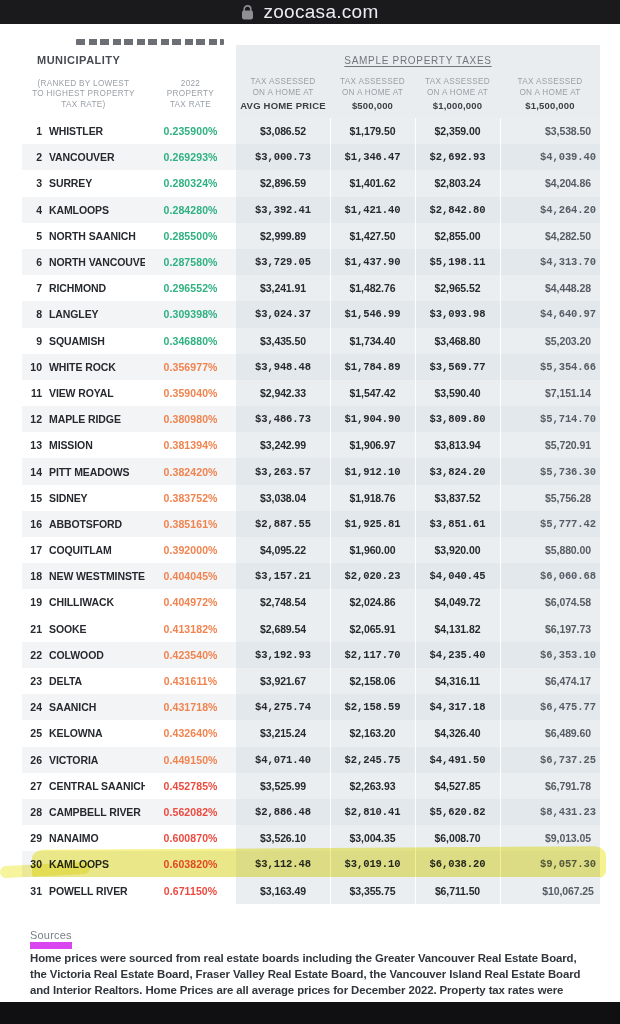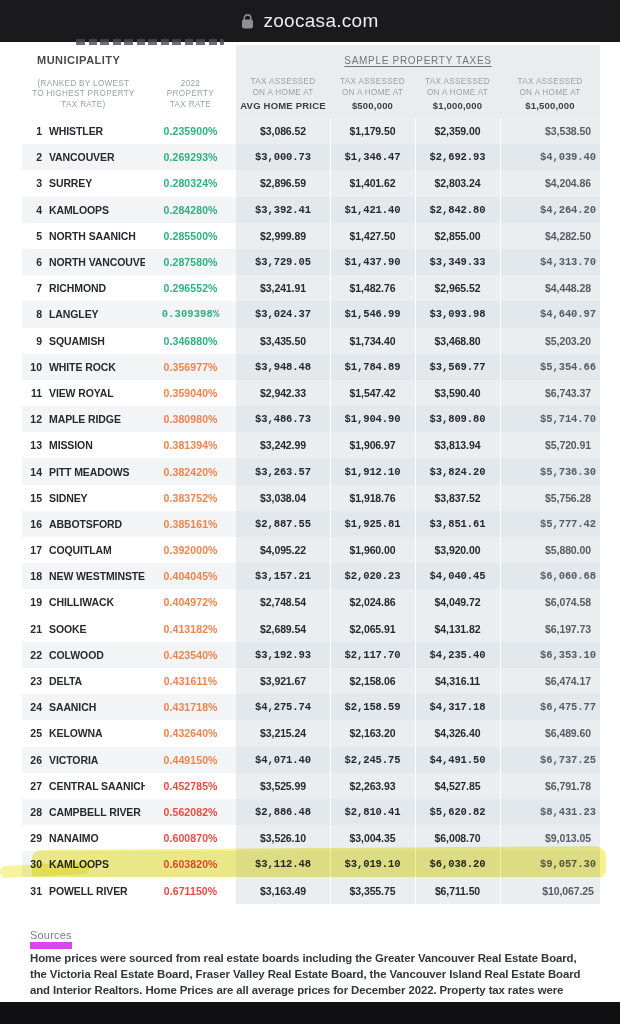--- a/index.html
+++ b/index.html
@@ -4,21 +4,21 @@
 <style>
   html,body{margin:0;padding:0;}
   body{
     width:620px;height:1024px;overflow:hidden;position:relative;
     background:#ffffff;
     font-family:"Liberation Sans", sans-serif;
     -webkit-font-smoothing:antialiased;
   }
   
   .topbar{
-    position:absolute;left:0;top:0;width:620px;height:42px;
+    position:absolute;left:0;top:0;width:620px;height:24px;
     background:#1a1a1d;display:flex;align-items:center;justify-content:center;gap:9px;
   }
   .lock{width:13px;height:15px;position:relative;flex:none;margin-top:1px;}
   .url-text{color:#ececf0;font-size:19px;letter-spacing:.3px;}
   .bottombar{
     position:absolute;left:0;top:1002px;width:620px;height:22px;background:#101013;
   }
   
   .clip-frag{
     position:absolute;left:76px;top:39px;width:148px;height:6px;opacity:.8;border-radius:1px;
@@ -254,21 +254,21 @@
       <span class="c-name">NORTH VANCOUVER</span>
     </div>
     <div class="cell c-rate" style="color: rgb(46, 177, 128);">0.287580%</div>
     <div class="cell c-sample">
           <span class="c-money">$3,729.05</span>
         </div>
     <div class="cell c-sample div">
           <span class="c-money">$1,437.90</span>
         </div>
     <div class="cell c-sample div">
-          <span class="c-money">$3,349.33</span>
+          <span class="c-money">$5,198.11</span>
         </div>
     <div class="cell c-sample div">
           <span class="c-money">$4,313.70</span>
         </div>
   </div>
 
   <div class="row">
     <div class="cell c-left">
       <span class="c-rank">7</span>
       <span class="c-name">RICHMOND</span>
@@ -286,21 +286,21 @@
     <div class="cell c-sample div">
           <span class="c-money">$4,448.28</span>
         </div>
   </div>
 
   <div class="row even">
     <div class="cell c-left">
       <span class="c-rank">8</span>
       <span class="c-name">LANGLEY</span>
     </div>
-    <div class="cell c-rate" style="color: rgb(46, 177, 128); font-family: Liberation Mono, monospace;">0.309398%</div>
+    <div class="cell c-rate" style="color: rgb(46, 177, 128);">0.309398%</div>
     <div class="cell c-sample">
           <span class="c-money">$3,024.37</span>
         </div>
     <div class="cell c-sample div">
           <span class="c-money">$1,546.99</span>
         </div>
     <div class="cell c-sample div">
           <span class="c-money">$3,093.98</span>
         </div>
     <div class="cell c-sample div">
@@ -357,21 +357,21 @@
     <div class="cell c-sample">
           <span class="c-money">$2,942.33</span>
         </div>
     <div class="cell c-sample div">
           <span class="c-money">$1,547.42</span>
         </div>
     <div class="cell c-sample div">
           <span class="c-money">$3,590.40</span>
         </div>
     <div class="cell c-sample div">
-          <span class="c-money">$6,743.37</span>
+          <span class="c-money">$7,151.14</span>
         </div>
   </div>
 
   <div class="row even">
     <div class="cell c-left">
       <span class="c-rank">12</span>
       <span class="c-name">MAPLE RIDGE</span>
     </div>
     <div class="cell c-rate" style="color: rgb(240, 131, 78);">0.380980%</div>
     <div class="cell c-sample">

